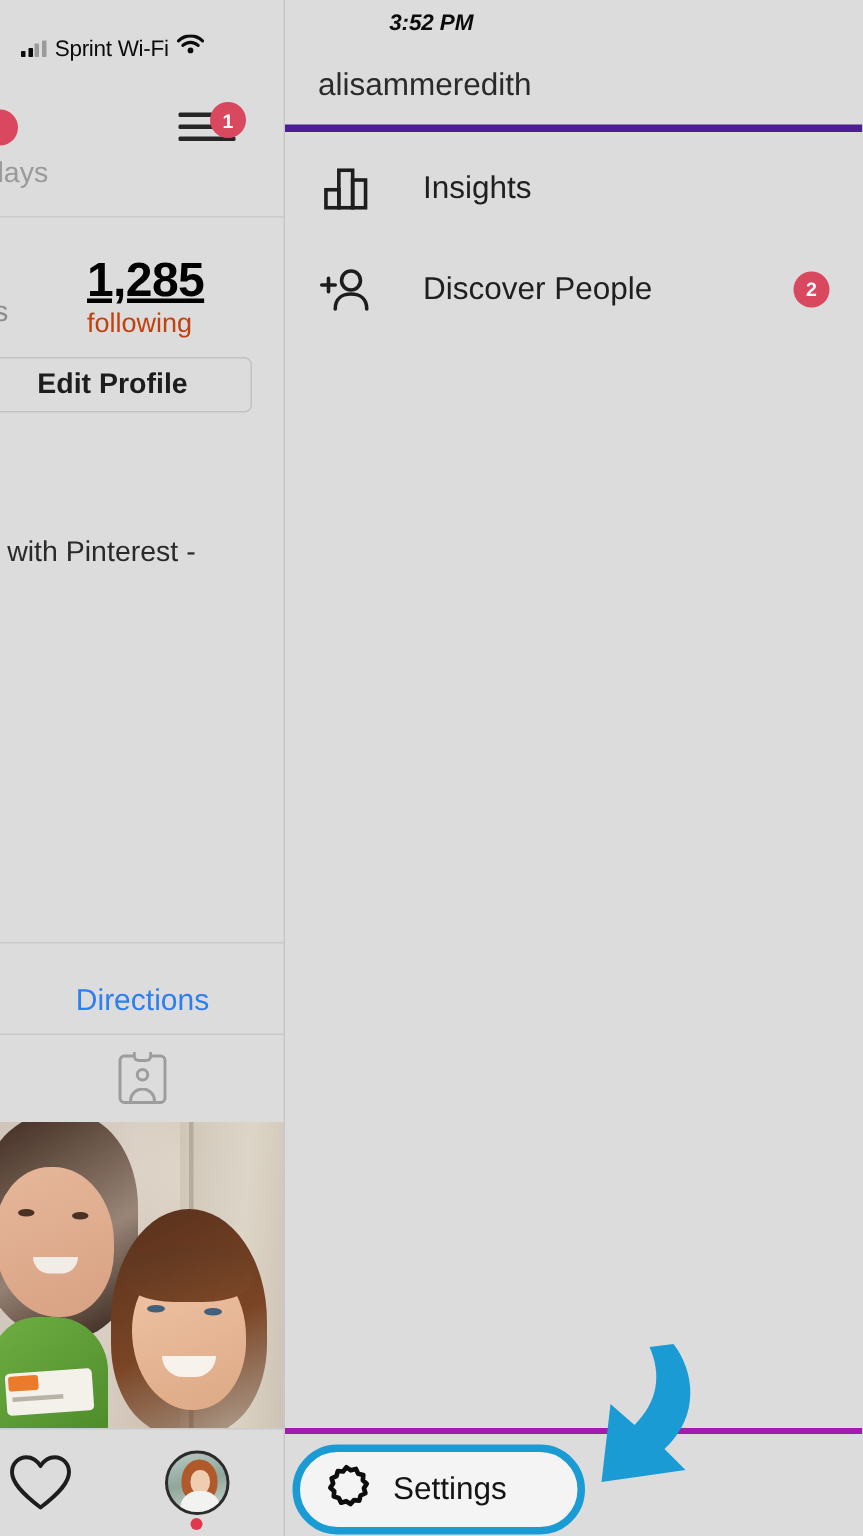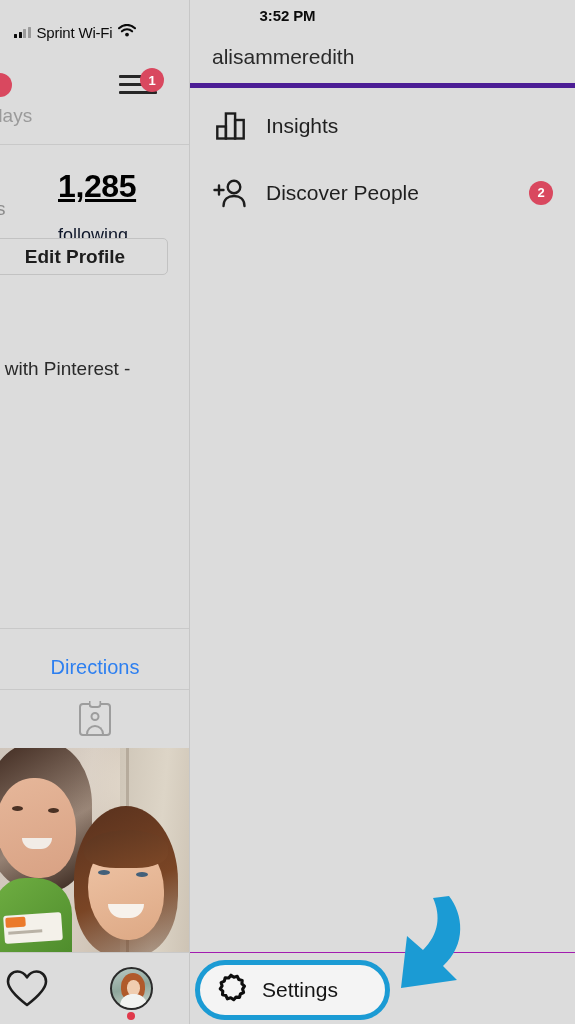--- a/index.html
+++ b/index.html
@@ -22,21 +22,21 @@
   }
   .sb-center {
     position:absolute; left:0; top:0; width:575px; height:30px;
     display:flex; align-items:center; justify-content:center;
   }
   .sb-right {
     position:absolute; right:12px; top:0; height:30px;
     display:flex; align-items:center; gap:6px;
   }
   .sb-text { font-size:15px; color:#0b0b0b; letter-spacing:-0.2px; }
-  .sb-time { font-size:15px; color:#0b0b0b; font-weight:bold; letter-spacing:-0.1px; }
+  .sb-time { font-size:15px; color:#0b0b0b; font-weight:bold; letter-spacing:-0.1px;font-style:italic; }
   .sig { display:flex; align-items:flex-end; gap:1.5px; height:11px; }
   .sig i { display:block; width:3px; border-radius:0.5px; background:#0b0b0b; }
   .sig i:nth-child(1){ height:4px; }
   .sig i:nth-child(2){ height:6px; }
   .sig i:nth-child(3){ height:9px; background:#9b9b9b; }
   .sig i:nth-child(4){ height:11px; background:#9b9b9b; }
   .batt {
     width:25px; height:12px; border:1px solid #3a3a3a; border-radius:3px;
     position:relative; padding:1.5px;
   }
@@ -83,21 +83,21 @@
   .lp-stats {
     position:absolute; top:160px; left:0; width:190px; height:75px;
   }
   .lp-stat-cut {
     position:absolute; left:-4px; top:38px; font-size:19px; color:#8c8c8c;
   }
   .lp-stat-following {
     position:absolute; left:58px; top:8px; width:130px; text-align:left;
   }
   .lp-num { font-size:32px; font-weight:bold; color:#000000; letter-spacing:-0.4px;text-decoration:underline; }
-  .lp-lbl { font-size:18px; color:#0f172a; margin-top:20px;text-decoration:underline; }
+  .lp-lbl { font-size:18px; color:#c2410c; margin-top:0; }
   .lp-edit {
     position:absolute; top:238px; left:-18px; width:186px; height:37px;
     border:1px solid #c2c2c2; border-radius:5px; background:#dcdcdc;
     display:flex; align-items:center; justify-content:center;
     font-size:19px; font-weight:bold; color:#1d1d1d;
   }
   .lp-bio {
     position:absolute; top:358px; left:-10px; width:210px;
     font-size:19px; color:#2a2a2a; white-space:nowrap;
   }
@@ -207,38 +207,38 @@
   }
   .mp-header {
     position:absolute; top:30px; left:0; width:385px; height:58px;
     display:flex; align-items:center;
     border-bottom:5px solid #4c1d95;
   }
   .mp-username { margin-left:22px; font-size:21px; color:#2a2a2a; }
 
   .mp-list { position:absolute; top:92px; left:0; width:385px; }
   .mp-item {
-    position:relative; height:67px; display:flex; align-items:center;
+    position:relative; height:67px; display:flex; align-items:center;gap:16px;
   }
   .mp-icon {
     width:42px; margin-left:20px; display:flex;
     align-items:center; justify-content:center;
   }
   .mp-label { margin-left:14px; font-size:21px; color:#1f1f1f; }
   .mp-badge {
     position:absolute; right:22px; top:50%; transform:translateY(-50%);
     min-width:24px; height:24px; padding:0 6px; border-radius:12px;
     background:#d9485f; color:#fff; font-size:13px; font-weight:bold;
     display:flex; align-items:center; justify-content:center;
   }
 
   
   .mp-footer {
     position:absolute; bottom:0; left:0; width:385px; height:72px;
-    border-top:1px solid #a21caf; background:#dcdcdc;
+    border-top:4px solid #a21caf; background:#dcdcdc;
   }
   .settings-hl {
     position:absolute; left:5px; top:7px; width:195px; height:60px;
     border:5px solid #1b9bd4; border-radius:30px; background:#f4f4f4;
   }
   .settings-inner {
     position:absolute; left:0; top:0; width:100%; height:100%;
     display:flex; align-items:center;
   }
   .gear-icon { margin-left:12px; width:38px; display:flex; align-items:center; justify-content:center; }

